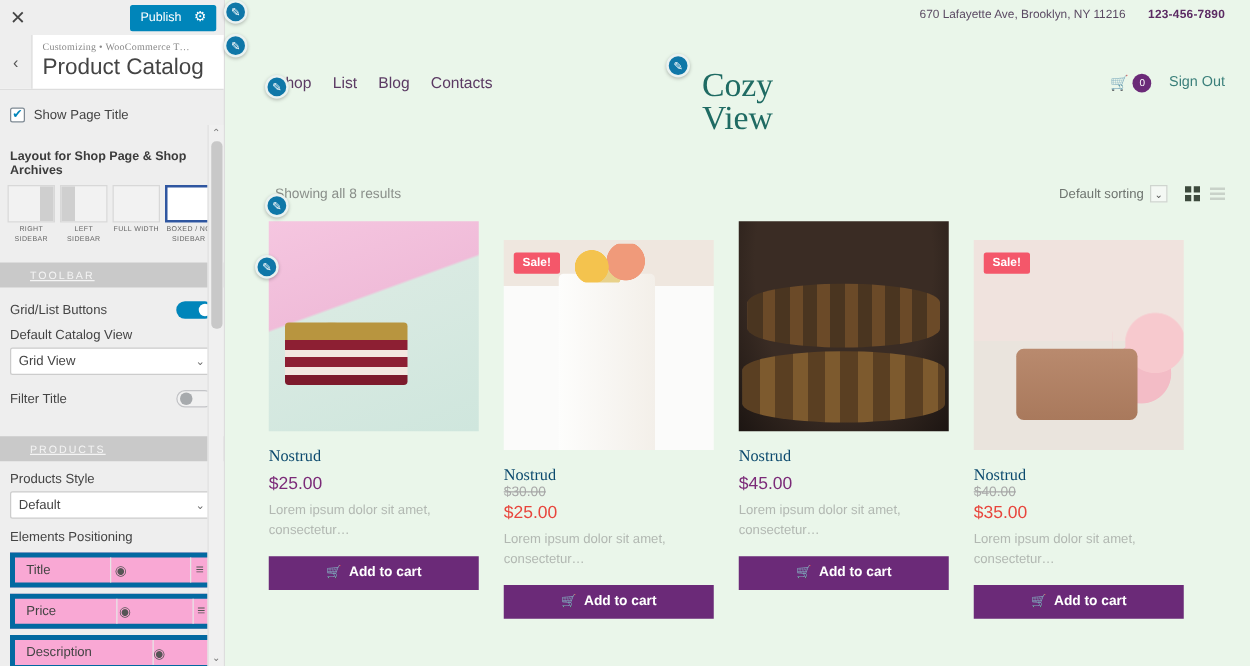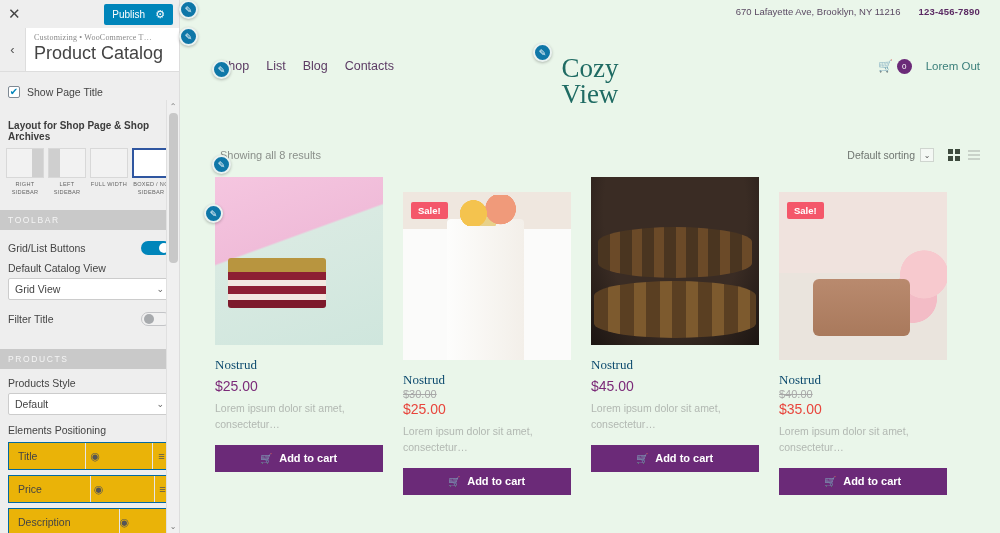--- a/index.html
+++ b/index.html
@@ -80,21 +80,21 @@
   .thumb .bar.right { position: absolute; right: 0; top: 0; bottom: 0; width: 11px; }
   .thumb .bar.left  { position: absolute; left: 0; top: 0; bottom: 0; width: 11px; }
   .cz-layout .cap {
     font-size: 5.6px; color: #666; text-align: center; margin-top: 3px;
     line-height: 1.35; letter-spacing: .3px;
   }
 
   .cz-band {
     background: #c9c9c9; color: #f4f4f4;
     font-size: 8.5px; letter-spacing: 1.6px;
-    padding: 5px 8px; margin-top: 14px;
+    padding: 5px 24px; margin-top: 14px; text-decoration: underline;
   }
 
   .cz-ctrl { padding: 8px 8px 2px; }
   .cz-ctrl-row {
     display: flex; align-items: center; justify-content: space-between;
     padding: 3px 0 7px;
   }
   .toggle {
     width: 30px; height: 14px; border-radius: 8px; position: relative;
     background: #0085ba; cursor: pointer;
@@ -111,22 +111,22 @@
     width: 100%; height: 22px; background: #fff;
     border: 1px solid #ccc; border-radius: 2px;
     display: flex; align-items: center; justify-content: space-between;
     padding: 0 6px; font-size: 10.5px; color: #444; cursor: pointer;
     margin-bottom: 9px;
   }
   .cz-caret { color: #666; font-size: 9px; }
 
   .cz-elems { padding: 0 8px; }
   .cz-elem {
-    display: flex; align-items: stretch; background: #eab308;
-    border: 1px solid #0369a1; height: 28px; margin-bottom: 5px; gap: 48px;
+    display: flex; align-items: stretch; background: #f9a8d4;
+    border: 4px solid #0369a1; height: 28px; margin-bottom: 5px; gap: 48px;
   }
   .cz-elem-name { flex: 1; display: flex; align-items: center; padding-left: 9px; font-size: 10.5px; color: #444; }
   .cz-elem-btn {
     width: 29px; display: flex; align-items: center; justify-content: center;
     border-left: 1px solid #e6e6e6; color: #555; font-size: 11px; cursor: pointer;
   }
 
   .cz-scrollbar {
     position: absolute; right: 0; top: 28px; width: 13px; bottom: 0;
     background: #f0f0f0; border-left: 1px solid #e0e0e0;
@@ -389,21 +389,21 @@
           <div>Cozy</div>
           <div>View</div>
         </div>
       </div>
 
       <div class="header-right">
         <div class="cart">
           <span style="font-size:12px;color:#4a3a50">🛒</span>
           <span class="cart-badge">0</span>
         </div>
-        <span class="signout">Lorem Out</span>
+        <span class="signout">Sign Out</span>
       </div>
     </div>
 
     <div class="shop-toolbar">
       <span class="results">Showing all 8 results</span>
       <div class="toolbar-right">
         <div class="sorting">
           <span>Default sorting</span>
           <span class="sort-caret">⌄</span>
         </div>

